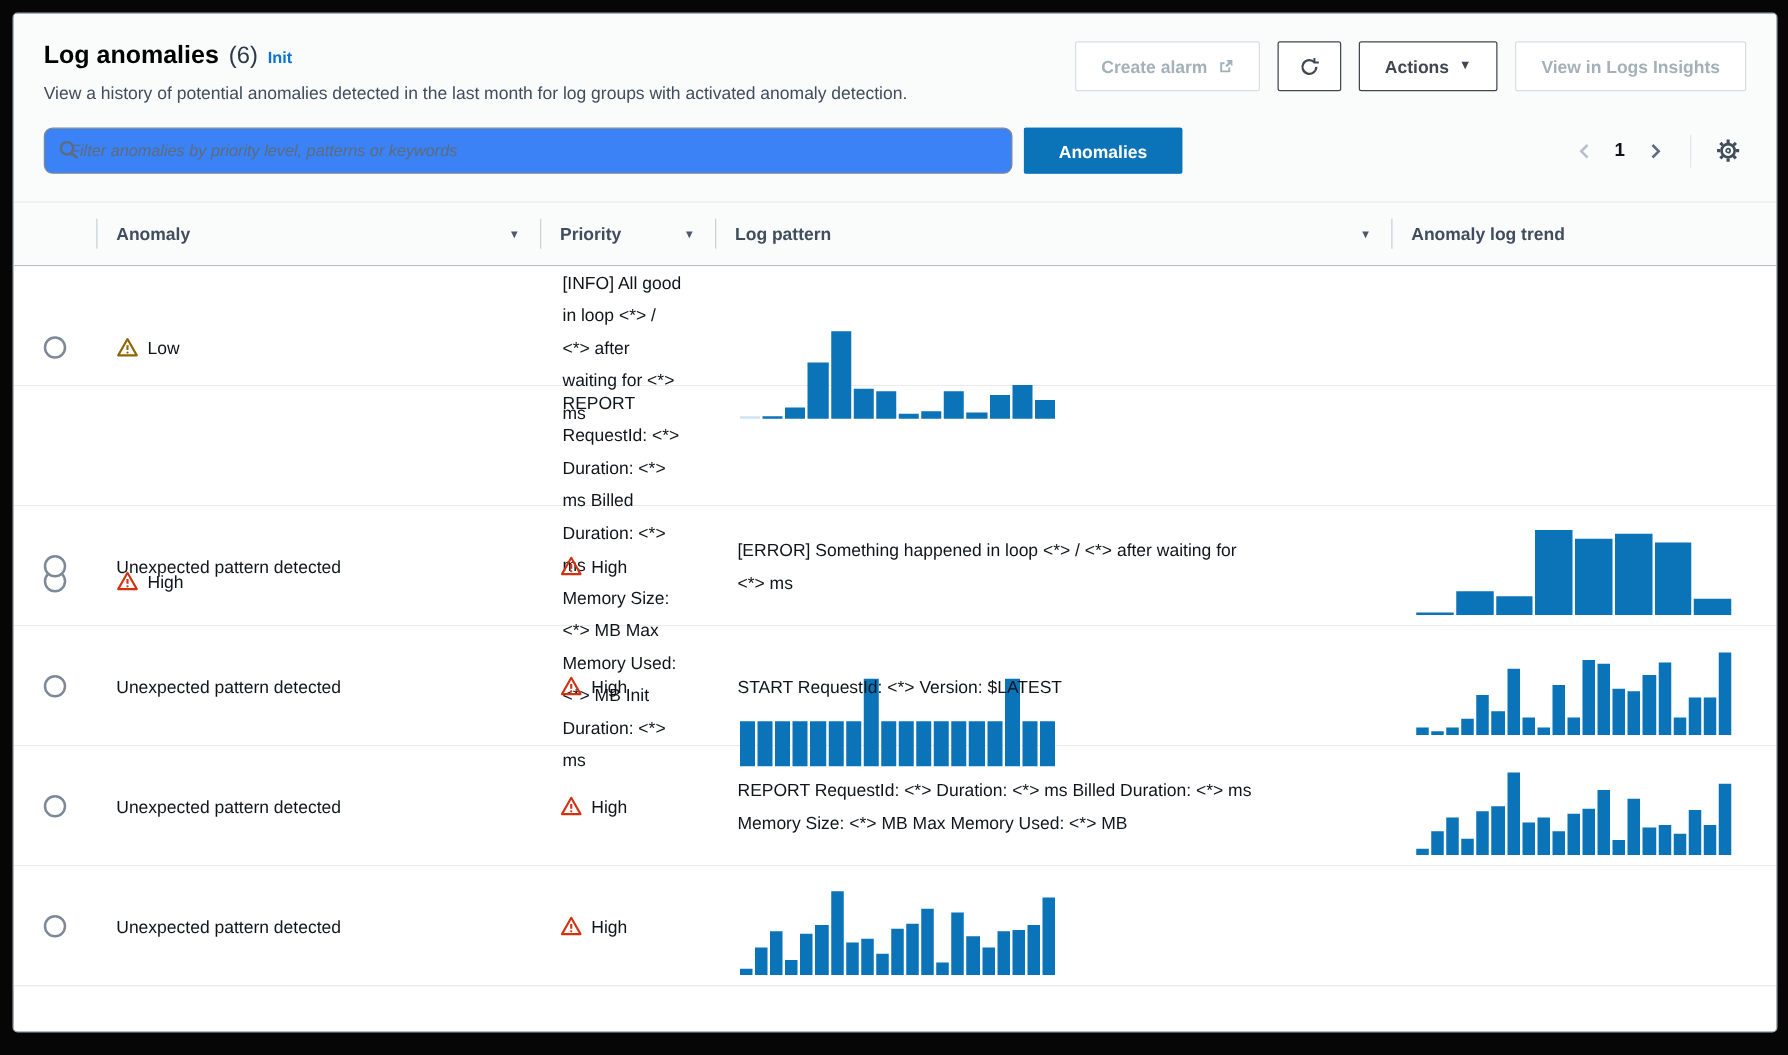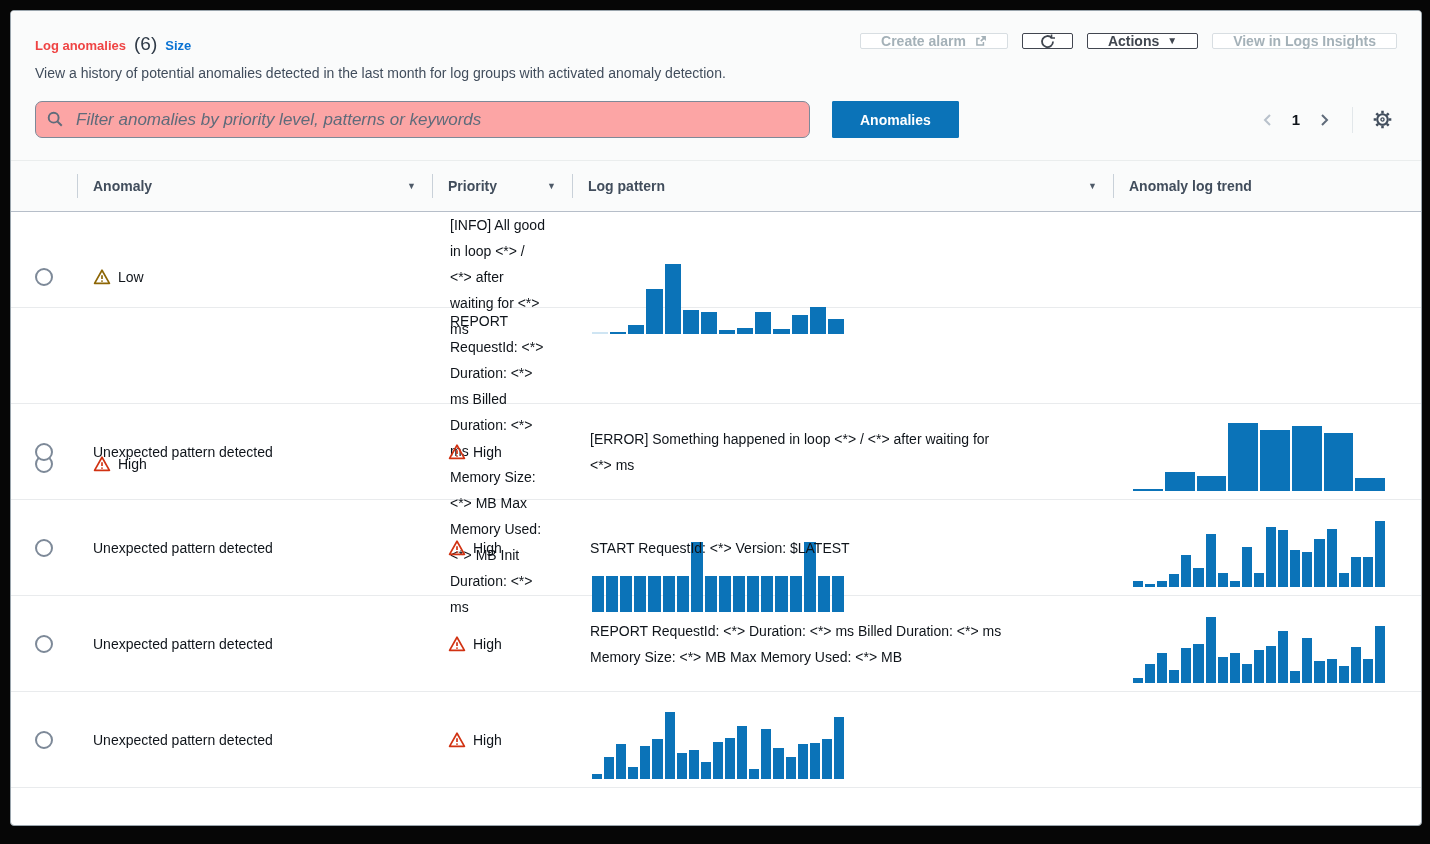--- a/index.html
+++ b/index.html
@@ -4,43 +4,43 @@
 <style>
   * { box-sizing: border-box; margin: 0; padding: 0; }
   html,body { width:1430px; height:844px; background:#060606; font-family:"Liberation Sans", sans-serif; overflow:hidden; }
   .card { position:absolute; left:10px; top:10px; width:1412px; height:816px; background:#fff;
           border:1px solid #9aa5ad; border-radius:4px; overflow:hidden; }
   .panel-top { background:#fafbfb; padding:22px 24px 0 24px; }
 
   
   .hdr-row { display:flex; align-items:flex-start; justify-content:space-between; }
   .title-line { display:flex; align-items:baseline; gap:8px; }
-  .title { font-size:13px; font-weight:700; color:#ef4444; }
+  .title { font-size:20px; font-weight:700; color:#000000; }
   .count { font-size:19px; font-weight:400; color:#2f3a47; }
   .info-link { font-size:13px; font-weight:700; color:var(--link,#0972d3); cursor:pointer; }
   .desc { margin-top:10px; font-size:14px; color:#414d5c; }
 
   .btn-group { display:flex; gap:14px; align-items:center; }
-  .btn { height:16px; display:inline-flex; align-items:center; gap:8px; padding:0 20px;
+  .btn { height:40px; display:inline-flex; align-items:center; gap:8px; padding:0 20px;
          font-size:14px; font-weight:700; border-radius:2px; background:#fff; cursor:pointer;
          border:1px solid #424650; color:#414750; white-space:nowrap; }
   .btn.disabled { border-color:#d8dee2; color:#a4b1b8; cursor:default; }
   .btn.icon-only { padding:0 16px; }
   .caret { font-size:10px; line-height:1; }
 
   
   .filter-row { display:flex; align-items:center; margin-top:20px; padding-bottom:22px; }
   .search-box { position:relative; width:775px; height:37px; }
   .search-box input { width:100%; height:100%; border:1px solid #7d8998; border-radius:7px;
-       padding:0 12px 0 40px; font-size:17px; font-style:italic; color:#303b46; background:#fca5a5;
+       padding:0 12px 0 20px; font-size:13px; font-style:italic; color:#303b46; background:#3b82f6;
        font-family:"Liberation Sans", sans-serif; outline:none; }
   .search-box input::placeholder { color:#5f6b7a; font-style:italic; }
   .search-ic { position:absolute; left:11px; top:9px; color:#5f6b7a; }
 
-  .seg-group { display:flex; margin-left:22px; border-radius:2px; overflow:hidden; }
+  .seg-group { display:flex; margin-left:9px; border-radius:2px; overflow:hidden; }
   .seg { height:37px; padding:0 27px; font-size:14px; font-weight:700; display:flex; align-items:center;
          background:#fff; color:#414d5c; border:1px solid #687078; cursor:pointer; }
   .seg.selected { background:var(--accent,#0b73b8); border-color:var(--accent,#0b73b8); color:#fff; }
   .seg + .seg { border-left:none; }
 
   .pager { margin-left:auto; display:flex; align-items:center; gap:6px; }
   .pg-btn { width:28px; height:28px; display:flex; align-items:center; justify-content:center; cursor:pointer; }
   .pg-btn.disabled { color:#b8c1cb; cursor:default; }
   .pg-btn.on { color:#5f6b7a; }
   .pg-num { font-size:15px; font-weight:700; color:#0f141a; padding:0 4px; }
@@ -73,21 +73,21 @@
 </head>
 <body>
 
 <div class="card">
   <div class="panel-top">
     <div class="hdr-row">
       <div>
         <div class="title-line">
           <span class="title">Log anomalies</span>
           <span class="count">(6)</span>
-          <span class="info-link">Size</span>
+          <span class="info-link">Init</span>
         </div>
         <div class="desc">View a history of potential anomalies detected in the last month for log groups with activated anomaly detection.</div>
       </div>
       <div class="btn-group">
         <button class="btn disabled">
           <span>Create alarm</span>
           <span class="warn-ic">
             <svg width="13" height="13" viewBox="0 0 12 12" fill="currentColor">
               <path d="M2 2.6h3.2v1.4H3.4v4.6H8V6.4h1.4V10H2z"></path>
               <path d="M6.4 1H11v4.6L9.3 3.9 6.9 6.3 5.7 5.1l2.4-2.4z"></path>

